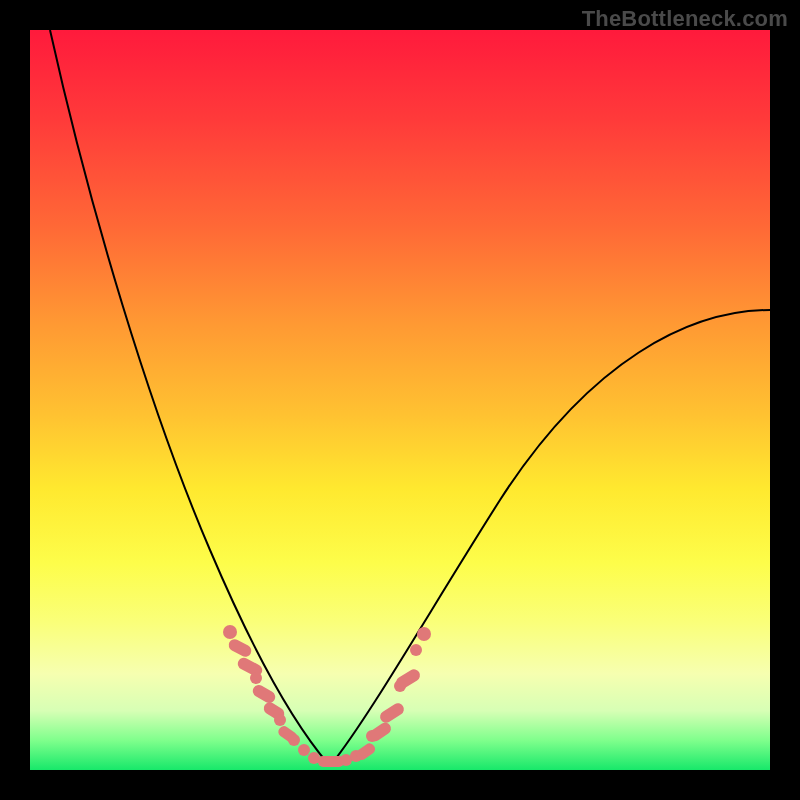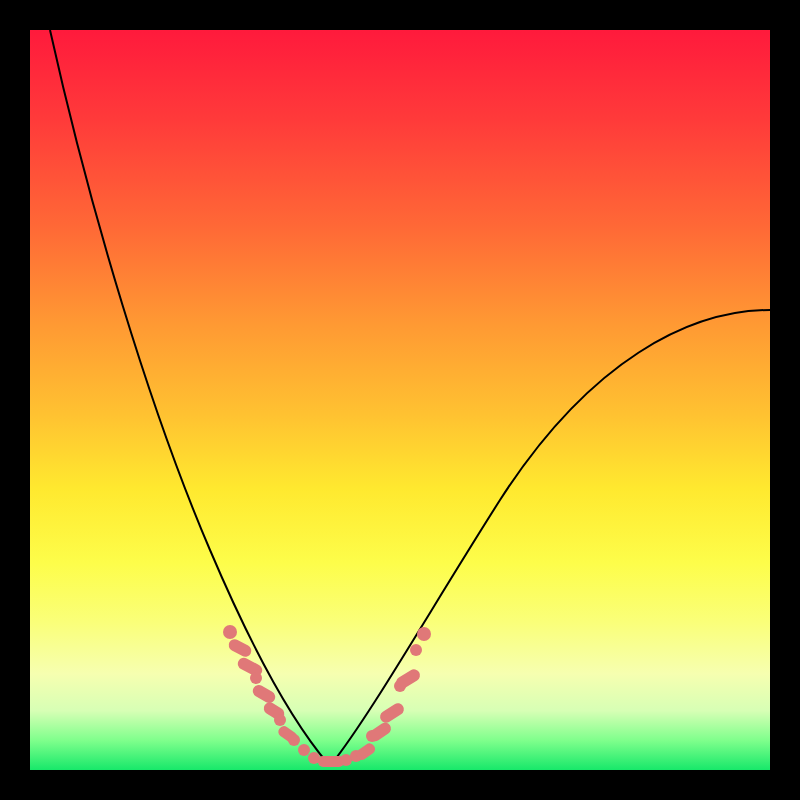--- a/index.html
+++ b/index.html
@@ -68,20 +68,21 @@
   }
   .bar {
     fill: #e07878;
   }
 </style>
 </head>
 <body>
 
 <div class="frame">
 
+  <div class="branding">TheBottleneck.com</div>
 
   <div class="plot">
 
     <svg class="curve" viewBox="0 0 740 740" preserveAspectRatio="none">
 
       <path class="curve-line" d="M 20 0
                C 60 180, 120 380, 180 520
                C 220 614, 260 690, 300 736"></path>
 
       <path class="curve-line" d="M 300 736

